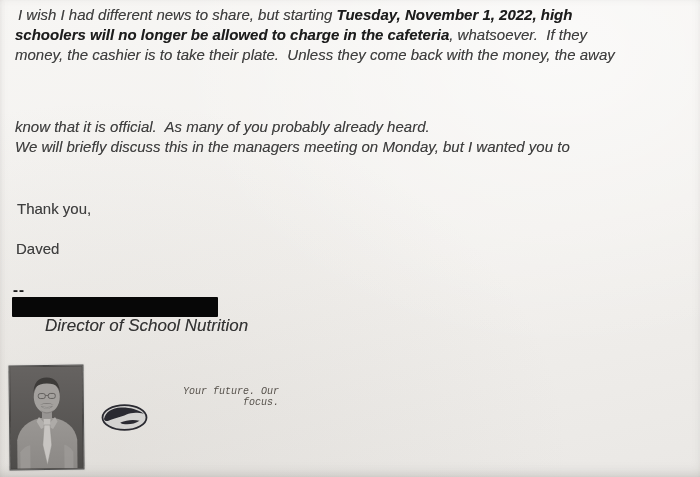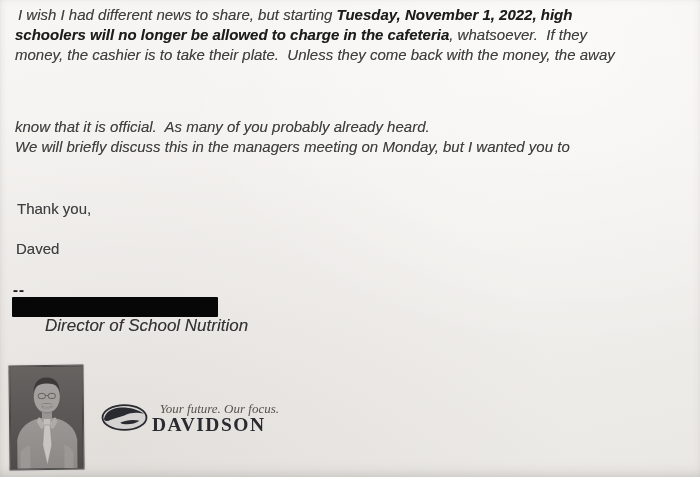--- a/index.html
+++ b/index.html
@@ -51,25 +51,24 @@
     width: 73px; height: 103px;
     border: 1px solid #4f4f4f;
     transform: rotate(-0.6deg);
     box-shadow: 0 0 2px rgba(100,100,100,0.3);
   }
   .photo svg { display: block; width: 100%; height: 100%; }
   .logo { position: absolute; left: 101px; top: 386px; width: 180px; height: 48px; }
   .logo-oval { position: absolute; left: 0; top: 18px; width: 47px; height: 27px; }
   .logo-text { position: absolute; left: 51px; top: 0; width: 127px; }
   .tagline {
-    font-family: Liberation Serif, serif;
-    font-style: italic; font-size: 13px; line-height: 11px;
+    font-family: Liberation Mono, monospace;
+    font-style: italic; font-size: 10px; line-height: 11px;
     text-align: right; color: #57524c;
     margin-bottom: 1px;
-    margin-top: 17px;
   }
   .dname {
     font-family: "Liberation Serif", "DejaVu Serif", serif;
     font-weight: 700; font-size: 19.5px; line-height: 20px;
     letter-spacing: 1.5px; color: var(--logo-dark, #2a2a31);
     white-space: nowrap;
   }
   .dsub {
     font-family: "Liberation Serif", "DejaVu Serif", serif;
     font-size: 10.5px; line-height: 11px;
@@ -132,17 +131,16 @@
   </div>
 
   <div class="logo">
     <svg class="logo-oval" viewBox="0 0 47 27">
       <ellipse cx="23.5" cy="13.5" rx="22" ry="12.4" fill="#d4d3d1" stroke="#2a2a31" stroke-width="1.8"></ellipse>
       <path d="M3,15 C4.5,8 11,3.8 20,3.5 C28,3.2 36.5,5.2 43,9.8 C35.5,8 30,8.6 25.5,10.6 C20,13.2 12,14.8 7.5,16.8 C5.2,17.6 3.4,16.8 3,15 Z" fill="#2a2a31"></path>
       <path d="M19.5,18.4 C25.5,15.8 33,15.2 38.5,16.8 C34,20 27,21 22,19.9 C20.4,19.5 19.3,19.1 19.5,18.4 Z" fill="#2a2a31"></path>
     </svg>
     <div class="logo-text">
       <div class="tagline">Your future. Our focus.</div>
-      <div class="dname">DAVIDSON</div>
     </div>
   </div>
 
 </div>
 
 </body></html>

